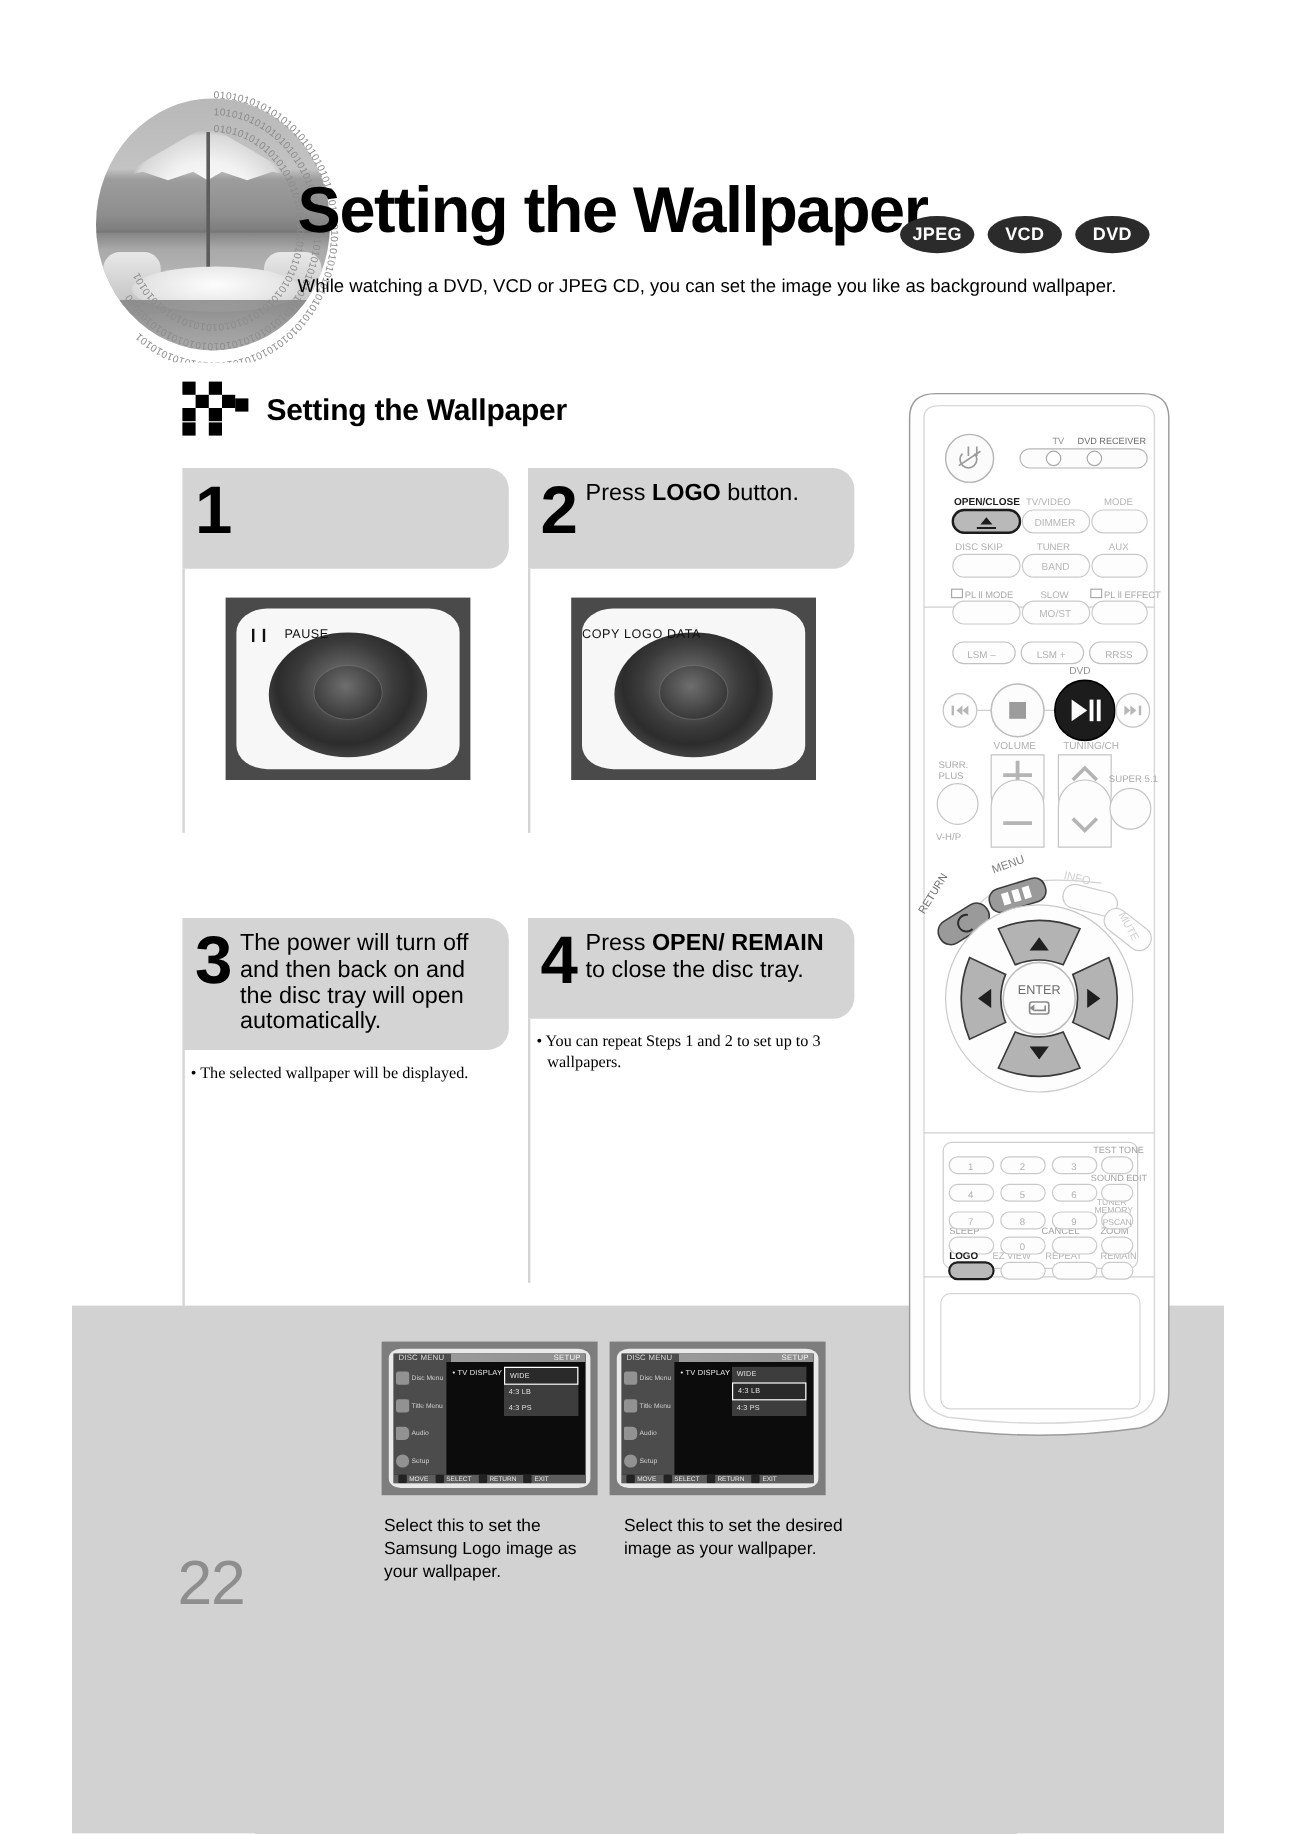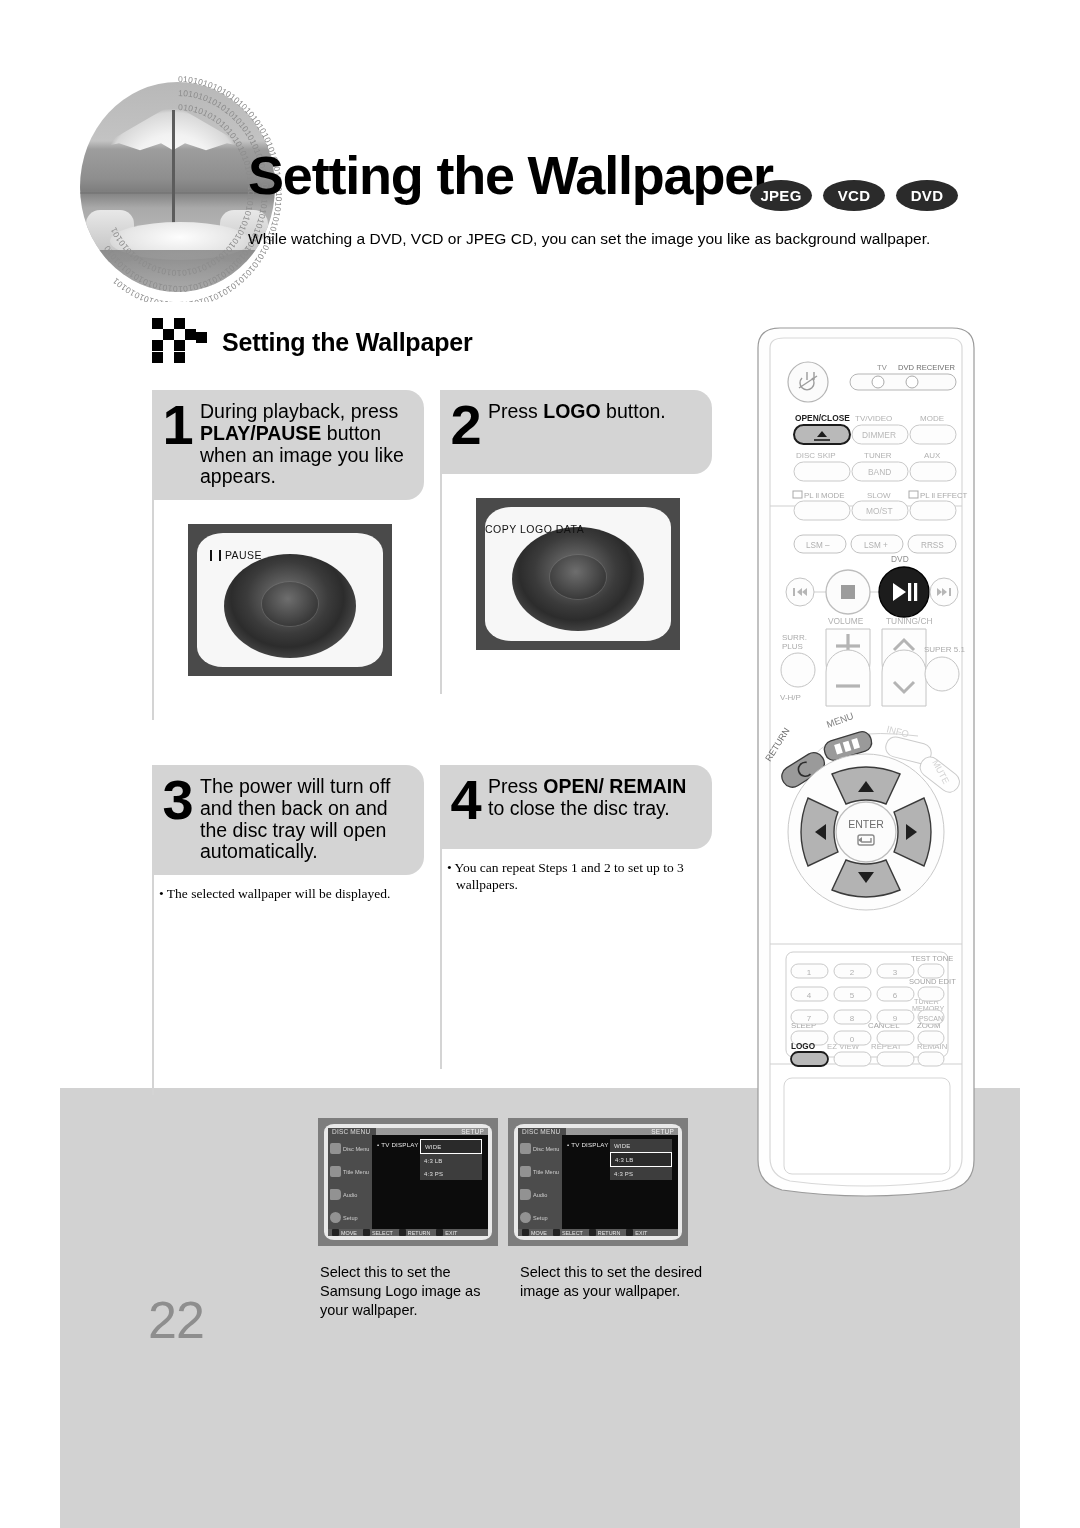--- a/index.html
+++ b/index.html
@@ -155,21 +155,21 @@
     filter:blur(0.4px);
   }
   .speaker:after{
     content:"";position:absolute;left:50%;top:48%;transform:translate(-50%,-50%);
     width:56px;height:44px;border-radius:50%;
     background:radial-gradient(ellipse at 46% 38%,#6e6e6e,#3a3a3a 70%,#2f2f2f);
     box-shadow:0 0 0 1px rgba(120,120,120,.45);
   }
   .osd-pause{
     position:absolute;left:13px;top:16px;
-    font-size:10.5px;color:#111;display:flex;align-items:center;gap:4px;
+    font-size:10.5px;color:#111;display:flex;align-items:center;gap:16px;
     letter-spacing:.4px;
   }
   .pause-glyph{
     display:inline-block;width:7px;height:11px;
     border-left:2.5px solid #111;border-right:2.5px solid #111;
   }
   .osd-copy{
     position:absolute;left:0;right:0;top:16px;
     font-size:10.5px;color:#111;letter-spacing:.5px;
   }
@@ -292,21 +292,20 @@
     <i style="left:22px;top:34px;width:11px;height:11px;"></i>
   </div>
   <div class="sec-title">Setting the Wallpaper</div>
 </div>
 
 <div class="steps">
 
   <div class="step-col col-l row-1">
     <div class="step-bubble">
       <div class="step-num">1</div>
-      <div class="step-text"><span>During playback, press </span><b>PLAY/PAUSE</b><span> button when an image you like appears.</span></div>
     </div>
     <div class="step-body">
       <div class="tv">
         <div class="tv-inner">
           <div class="speaker"></div>
           <div class="osd-pause">
             <span class="pause-glyph"></span>
             <span>PAUSE</span>
           </div>
         </div>

